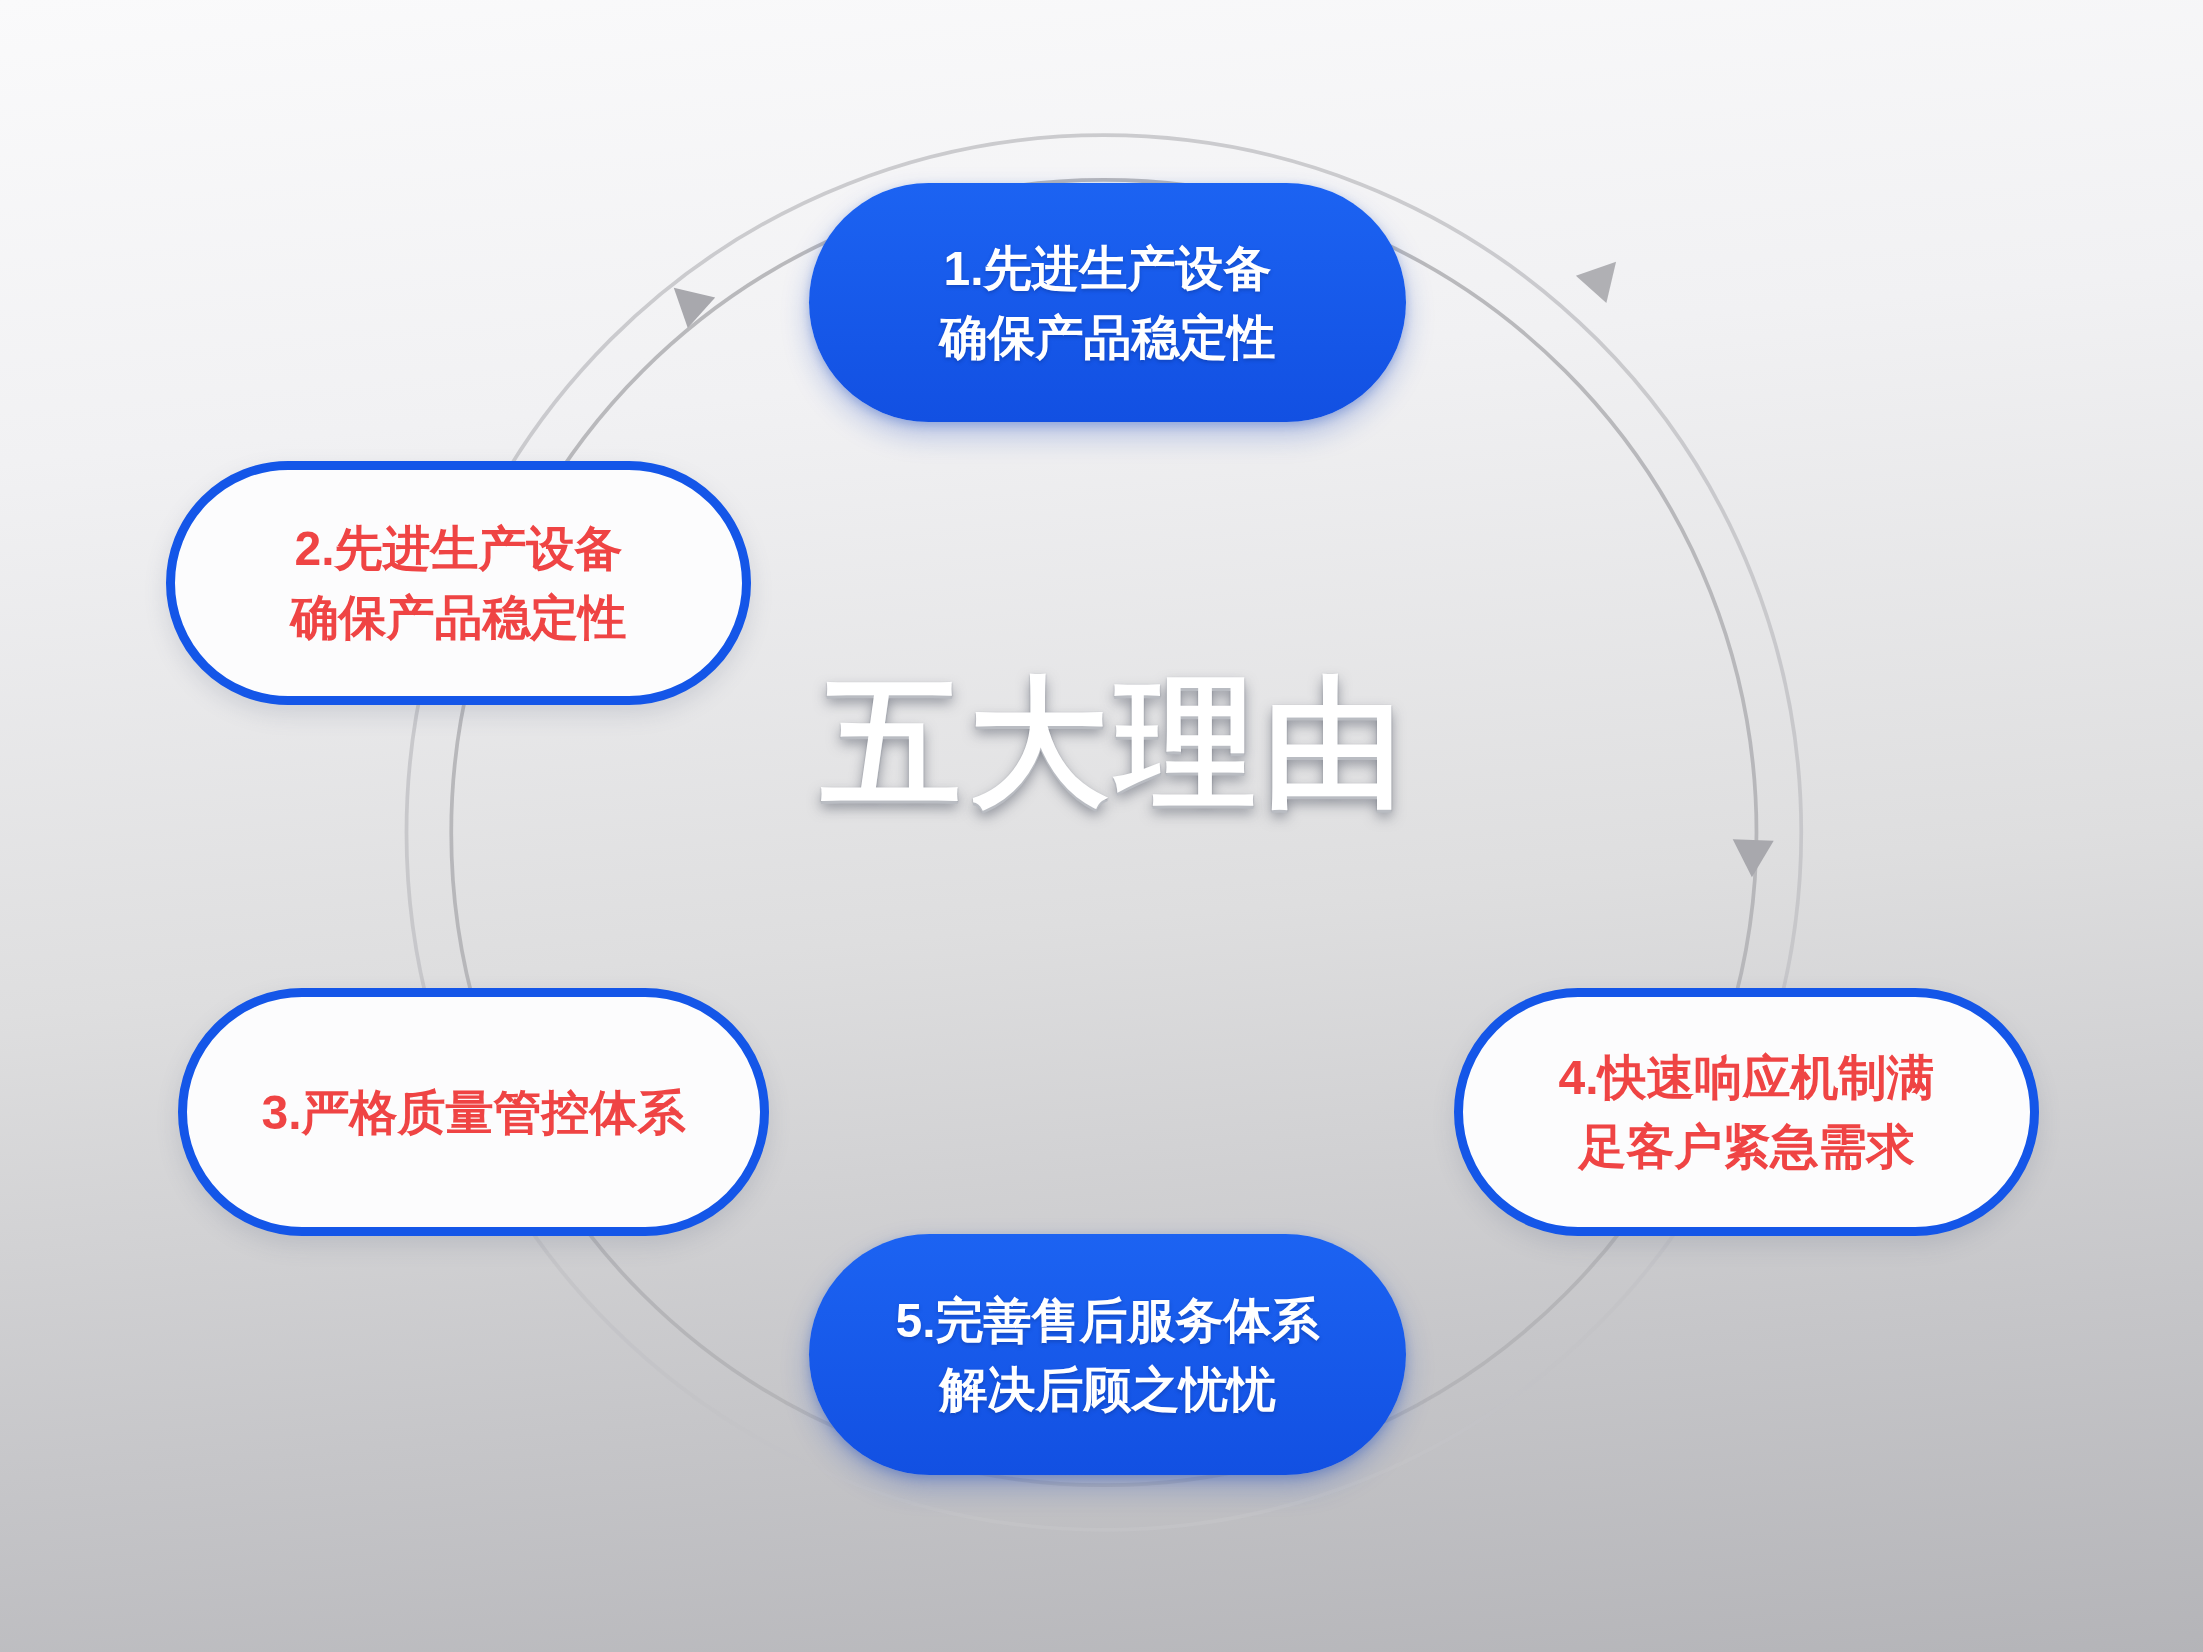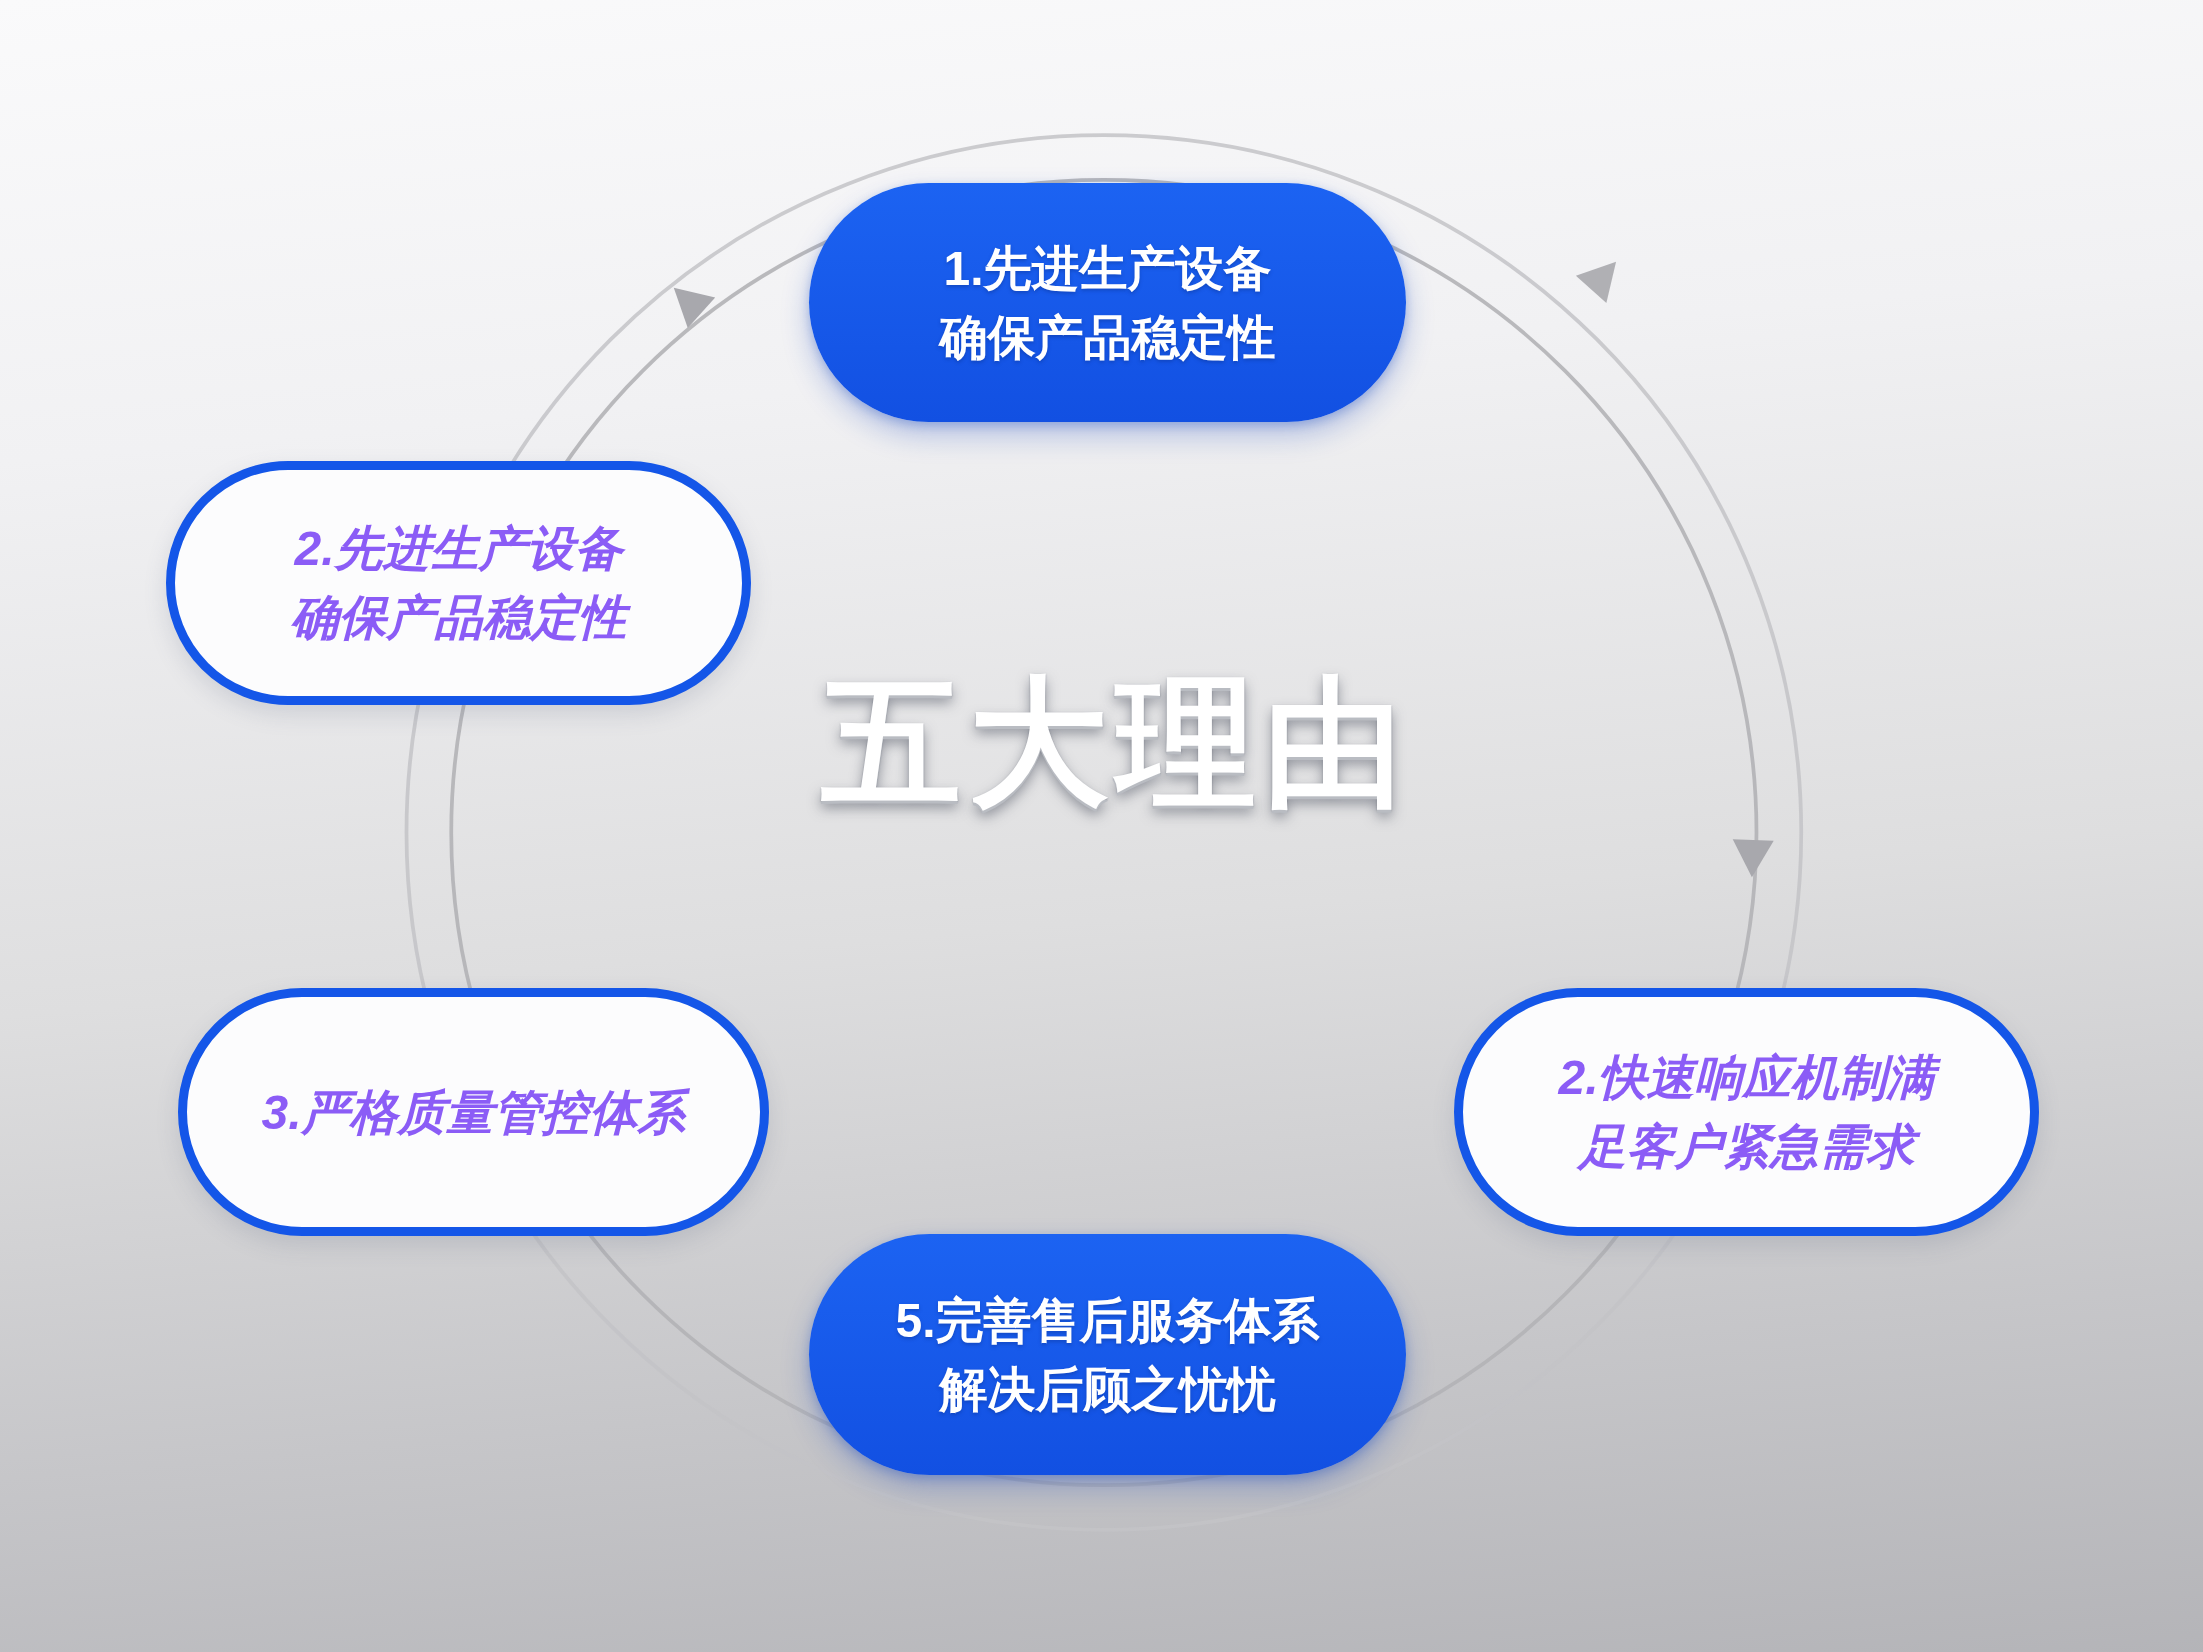--- a/index.html
+++ b/index.html
@@ -49,23 +49,22 @@
     color: #ffffff;
     font-weight: 700;
     text-shadow: 0 1.9px 3.7px rgba(10, 40, 120, 0.35);
   }
   .pill.outlined {
     background: #fcfcfd;
     border: 9.3px solid #1456e8;
     box-shadow: 0 9.3px 22.4px rgba(90, 100, 130, 0.18);
   }
   .pill.outlined .line {
-    color: #8b5cf6;
+    color: #ef4444;
     font-weight: 600;
-    font-style: italic;
   }
   
   .pill.pos-top          { left: 809px;  top: 183px;  width: 597px; height: 239px; }
   .pill.pos-left-top     { left: 166px;  top: 461px;  width: 585px; height: 244px; }
   .pill.pos-right-top    { left: 1452px; top: 455px;  width: 587px; height: 244px; }
   .pill.pos-left-bottom  { left: 178px;  top: 988px; width: 591px; height: 248px; }
   .pill.pos-right-bottom { left: 1454px; top: 988px; width: 585px; height: 248px; }
   .pill.pos-bottom       { left: 809px;  top: 1234px; width: 597px; height: 241px; }
 
   .center-title {
@@ -111,21 +110,21 @@
     <div class="line">2.先进生产设备</div>
     <div class="line">确保产品稳定性</div>
   </div>
 
 
   <div class="pill outlined pos-left-bottom">
     <div class="line">3.严格质量管控体系</div>
   </div>
 
   <div class="pill outlined pos-right-bottom">
-    <div class="line">2.快速响应机制满</div>
+    <div class="line">4.快速响应机制满</div>
     <div class="line">足客户紧急需求</div>
   </div>
 
   <div class="pill filled pos-bottom">
     <div class="line">5.完善售后服务体系</div>
     <div class="line">解决后顾之忧忧</div>
   </div>
 
   <div class="center-title">
     <div class="title-line">五大理由</div>

